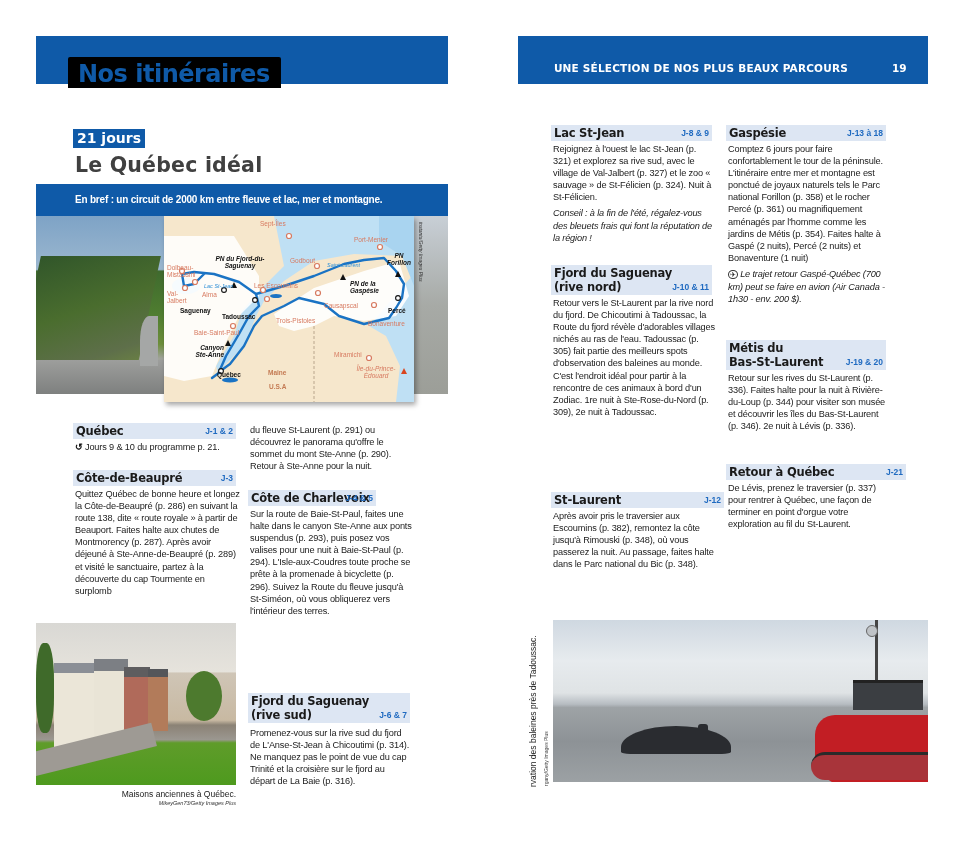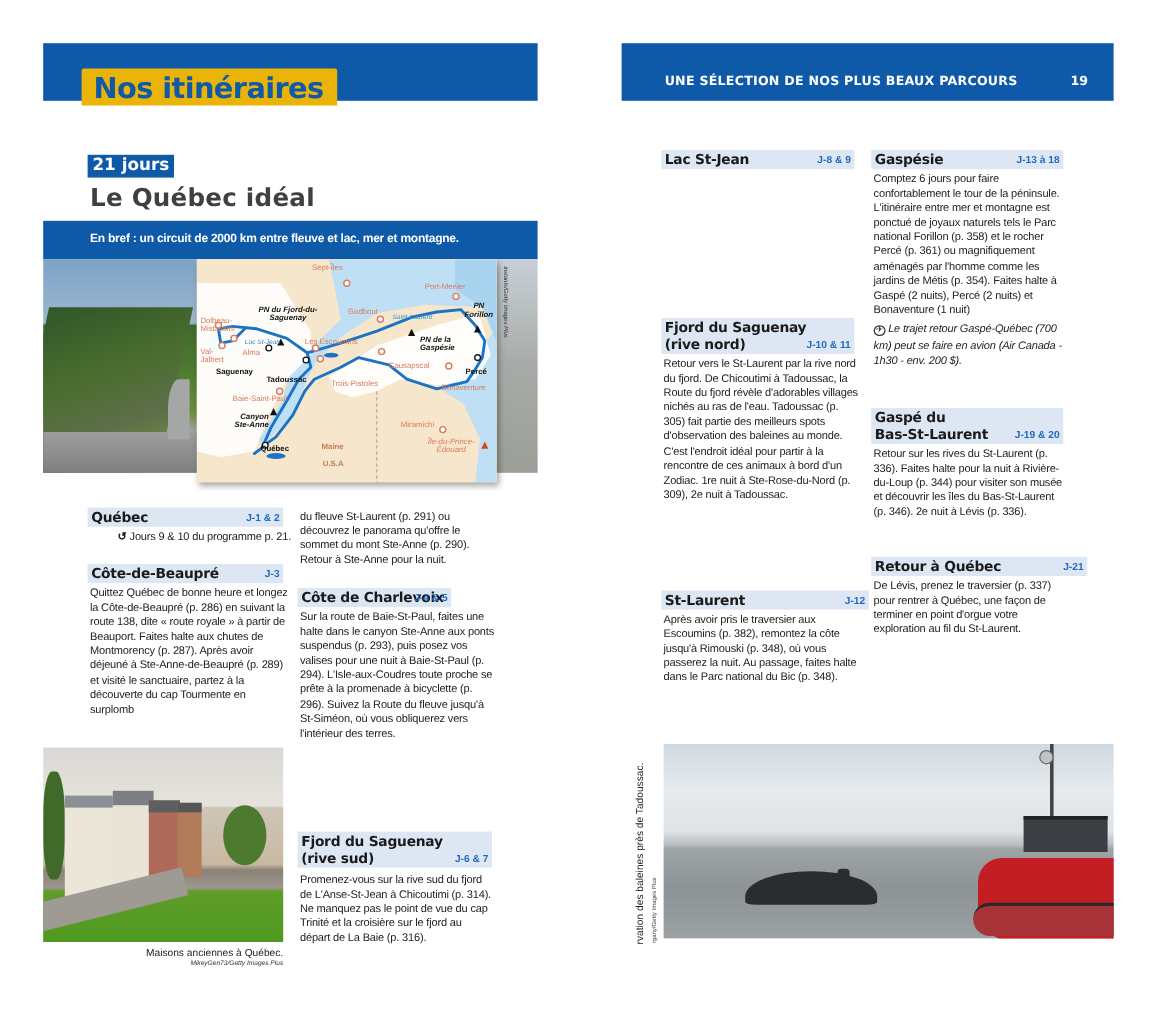--- a/index.html
+++ b/index.html
@@ -5,21 +5,21 @@
   * { box-sizing: border-box; margin: 0; padding: 0; }
   html, body { width: 964px; height: 842px; background: #ffffff; overflow: hidden; }
   body { position: relative; font-family: "Liberation Sans", "DejaVu Sans", sans-serif; color: #1a1a1a; }
 
   .abs { position: absolute; }
 
   
   .bar { background: #0f5aa8; }
   .left-bar { left: 36px; top: 36px; width: 412px; height: 48px; }
   .right-bar { left: 518px; top: 36px; width: 410px; height: 48px; }
-  .title-tab { left: 68px; top: 57px; height: 31px; background: #eab308; padding: 0 11px 0 10px; border-radius: 2px 2px 0 0;
+  .title-tab { left: 68px; top: 57px; height: 31px; background: #000000; padding: 0 11px 0 10px; border-radius: 2px 2px 0 0;
                font-family: "DejaVu Sans", sans-serif; font-weight: bold; font-size: 24px; line-height: 34px; color: #0f5aa8; letter-spacing: -0.5px; }
   .running-head { left: 518px; top: 62px; width: 330px; text-align: right; font-family: "DejaVu Sans", sans-serif; font-weight: bold; font-size: 10.5px; color: #ffffff; letter-spacing: 0.2px; }
   .page-num { left: 892px; top: 62px; font-family: "DejaVu Sans", sans-serif; font-weight: bold; font-size: 10.5px; color: #ffffff; }
 
   .days-badge { left: 73px; top: 129px; background: #0f5aa8; color: #fff; font-family: "DejaVu Sans", sans-serif; font-weight: bold; font-size: 14px; line-height: 19px; padding: 0 4px; }
   .main-title { left: 75px; top: 153px; font-family: "DejaVu Sans", sans-serif; font-weight: bold; font-size: 20.5px; color: #404040; letter-spacing: 0.2px; }
 
   .brief-bar { left: 36px; top: 184px; width: 412px; height: 32px; background: #0f5aa8; }
   .brief-text { left: 75px; top: 194px; font-family: "Liberation Sans", sans-serif; font-weight: bold; font-size: 10px; color: #fff; letter-spacing: -0.2px; }
 
@@ -171,21 +171,21 @@
   <span class="map-label city" style="left:53px;top:155px;">Québec</span>
   <span class="map-label region" style="left:104px;top:153px;">Maine</span>
   <span class="map-label region" style="left:105px;top:167px;">U.S.A</span>
   <span class="map-label town" style="left:190px;top:149px;width:44px;white-space:normal;text-align:center;font-style:italic;">Île-du-Prince-Édouard</span>
 </div>
 
 <div class="sec-head" style="left:73px;top:423px;width:163px;">
   <span class="name">Québec</span>
   <span class="day">J-1 &amp; 2</span>
 </div>
-<div class="body-text" style="left:75px;top:441px;width:165px;margin-left:23px;">
+<div class="body-text" style="left:75px;top:441px;width:165px;">
   <span style="font-weight:bold;color:#111;">↺</span>
   <span>Jours 9 &amp; 10 du programme p. 21.</span>
 </div>
 
 <div class="sec-head" style="left:73px;top:470px;width:163px;">
   <span class="name">Côte-de-Beaupré</span>
   <span class="day">J-3</span>
 </div>
 <div class="body-text" style="left:75px;top:488px;width:165px;">Quittez Québec de bonne heure et longez la Côte-de-Beaupré (p. 286) en suivant la route 138, dite « route royale » à partir de Beauport. Faites halte aux chutes de Montmorency (p. 287). Après avoir déjeuné à Ste-Anne-de-Beaupré (p. 289) et visité le sanctuaire, partez à la découverte du cap Tourmente en surplomb</div>
 <div class="body-text" style="left:250px;top:424px;width:162px;">du fleuve St-Laurent (p. 291) ou découvrez le panorama qu'offre le sommet du mont Ste-Anne (p. 290). Retour à Ste-Anne pour la nuit.</div>
@@ -218,20 +218,22 @@
 
 <div class="abs bar right-bar"></div>
 <div class="abs running-head">UNE SÉLECTION DE NOS PLUS BEAUX PARCOURS</div>
 <div class="abs page-num">19</div>
 
 <div class="sec-head" style="left:551px;top:125px;width:161px;">
   <span class="name">Lac St-Jean</span>
   <span class="day">J-8 &amp; 9</span>
 </div>
 <div class="body-text" style="left:553px;top:143px;width:162px;">
+  <div>Rejoignez à l'ouest le lac St-Jean (p. 321) et explorez sa rive sud, avec le village de Val-Jalbert (p. 327) et le zoo « sauvage » de St-Félicien (p. 324). Nuit à St-Félicien.</div>
+  <div class="tip mt4">Conseil : à la fin de l'été, régalez-vous des bleuets frais qui font la réputation de la région !</div>
 </div>
 
 <div class="sec-head tall" style="left:551px;top:265px;width:161px;">
   <span class="name"><span>Fjord du Saguenay</span><br><span>(rive nord)</span></span>
   <span class="day">J-10 &amp; 11</span>
 </div>
 <div class="body-text" style="left:553px;top:297px;width:162px;">
   <div>Retour vers le St-Laurent par la rive nord du fjord. De Chicoutimi à Tadoussac, la Route du fjord révèle d'adorables villages nichés au ras de l'eau. Tadoussac (p. 305) fait partie des meilleurs spots d'observation des baleines au monde. C'est l'endroit idéal pour partir à la rencontre de ces animaux à bord d'un Zodiac. 1re nuit à Ste-Rose-du-Nord (p. 309), 2e nuit à Tadoussac.</div>
 </div>
 
@@ -247,21 +249,21 @@
 </div>
 <div class="body-text" style="left:728px;top:143px;width:162px;">
   <div>Comptez 6 jours pour faire confortablement le tour de la péninsule. L'itinéraire entre mer et montagne est ponctué de joyaux naturels tels le Parc national Forillon (p. 358) et le rocher Percé (p. 361) ou magnifiquement aménagés par l'homme comme les jardins de Métis (p. 354). Faites halte à Gaspé (2 nuits), Percé (2 nuits) et Bonaventure (1 nuit)</div>
   <div class="tip mt4">
     <span style="font-style:normal;border:1px solid #333;border-radius:50%;font-size:7px;padding:0 1px;">✈</span>
     <span>Le trajet retour Gaspé-Québec (700 km) peut se faire en avion (Air Canada - 1h30 - env. 200 $).</span>
   </div>
 </div>
 
 <div class="sec-head tall" style="left:726px;top:340px;width:160px;">
-  <span class="name"><span>Gaspé du</span><br><span>Bas-St-Laurent</span></span>
+  <span class="name"><span>Métis du</span><br><span>Bas-St-Laurent</span></span>
   <span class="day">J-19 &amp; 20</span>
 </div>
 <div class="body-text" style="left:728px;top:372px;width:162px;">Retour sur les rives du St-Laurent (p. 336). Faites halte pour la nuit à Rivière-du-Loup (p. 344) pour visiter son musée et découvrir les îles du Bas-St-Laurent (p. 346). 2e nuit à Lévis (p. 336).</div>
 
 <div class="sec-head" style="left:726px;top:464px;width:180px;">
   <span class="name">Retour à Québec</span>
   <span class="day">J-21</span>
 </div>
 <div class="body-text" style="left:728px;top:482px;width:162px;">De Lévis, prenez le traversier (p. 337) pour rentrer à Québec, une façon de terminer en point d'orgue votre exploration au fil du St-Laurent.</div>
 

